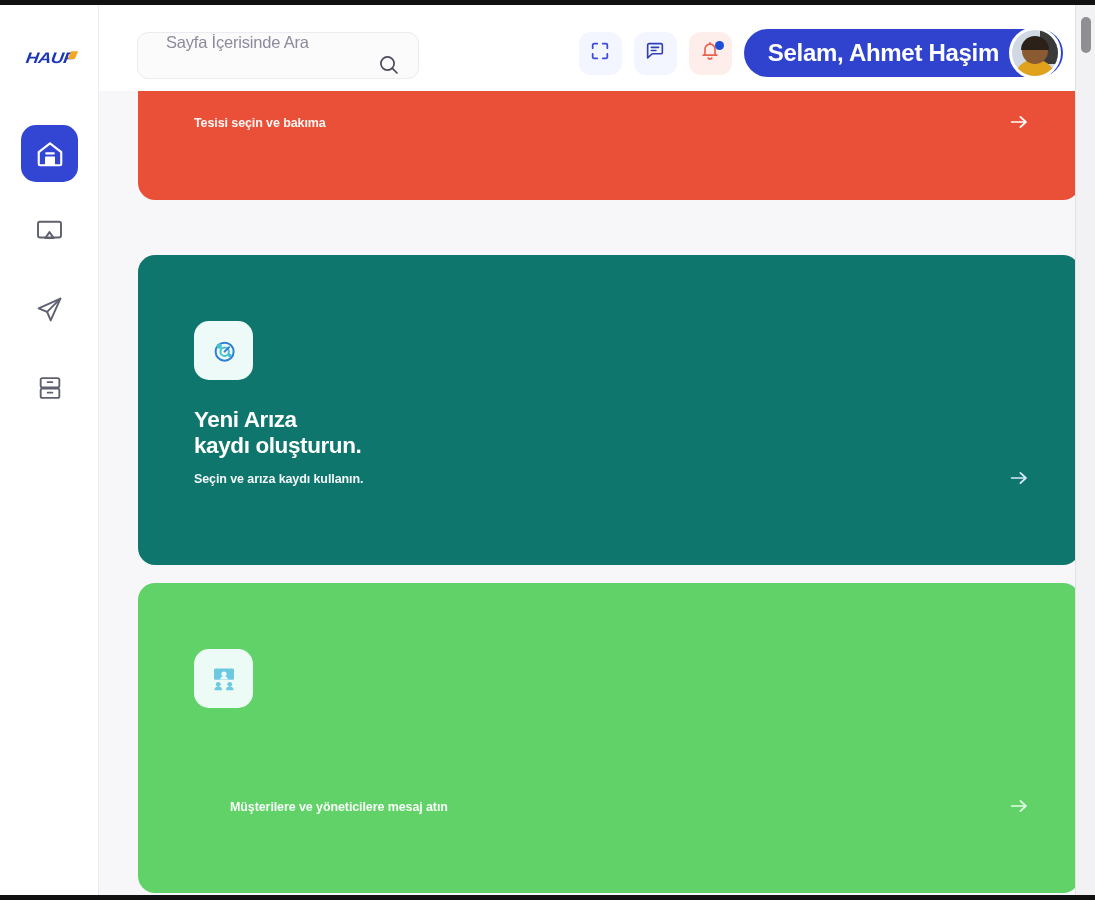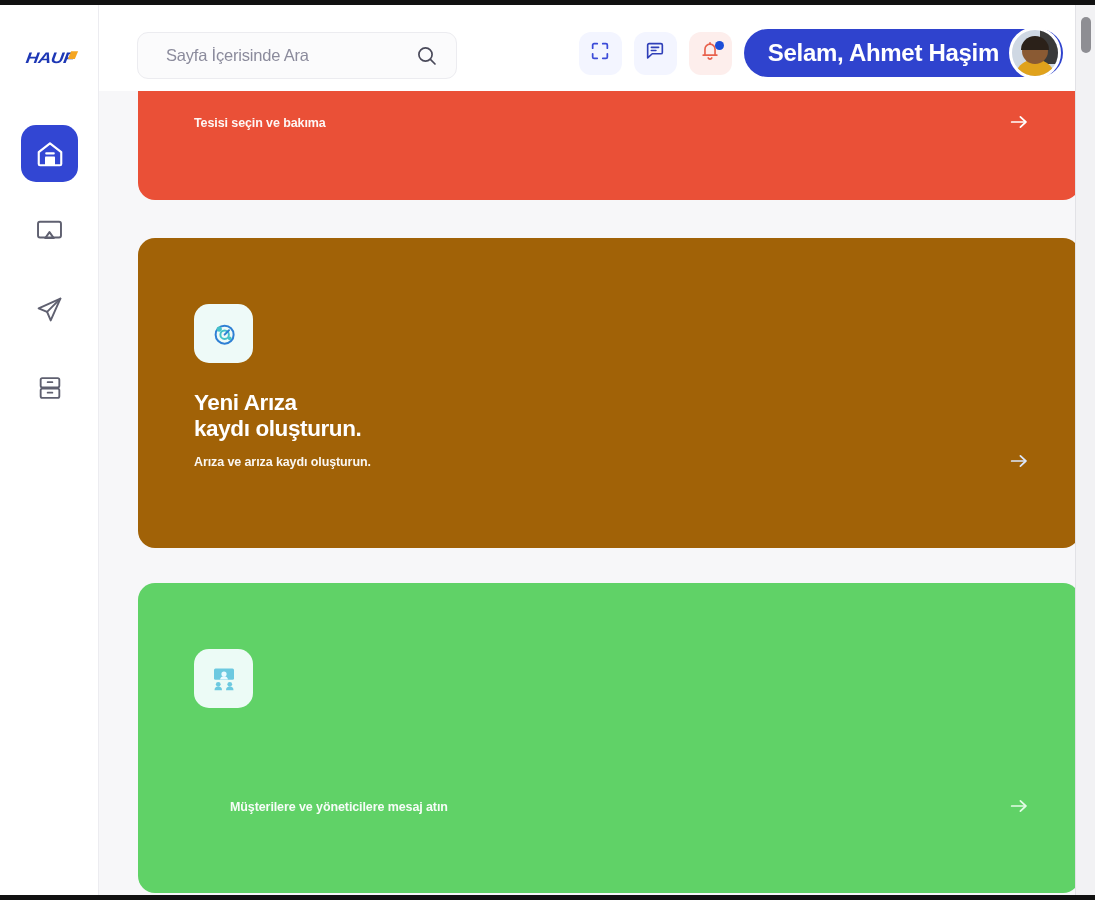--- a/index.html
+++ b/index.html
@@ -114,28 +114,29 @@
     background: #ffffff;
     z-index: 20;
     display: flex;
     align-items: center;
   }
 
   .search-box {
     position: absolute;
     left: 38px;
     top: 27px;
-    width: 320px;
+    width: 282px;
     height: 47px;
     background: #fbfbfc;
     border: 1px solid #ececf0;
     border-radius: 11px;
     display: flex;
-    align-items: center;
+    align-items: flex-end;
     padding: 0 16px 0 28px;
+    flex-direction: column;
   }
   .search-input {
     flex: 1;
     border: none;
     outline: none;
     background: transparent;
     font-family: "Liberation Sans", sans-serif;
     font-size: 16.5px;
     color: #2b2b3a;
     letter-spacing: -0.2px;
@@ -272,23 +273,23 @@
     border-radius: 17px;
     overflow: hidden;
   }
 
   .card-red {
     top: -57px;
     height: 166px;
     background: #ea5037;
   }
   .card-blue {
-    top: 147px;
+    top: 164px;
     height: 310px;
-    background: #a16207;
+    background: #0f766e;
   }
   .card-green {
     top: 492px;
     height: 310px;
     background: #60d267;
   }
 
   .card-icon {
     position: absolute;
     left: 56px;
@@ -498,21 +499,21 @@
           <svg width="30" height="30" viewBox="0 0 24 24" fill="none" stroke="#2e7fd4" stroke-width="1.6" stroke-linecap="round">
             <circle cx="12.5" cy="12.5" r="7.2"></circle>
             <circle cx="12.5" cy="12.5" r="3.4" stroke="#44c1c9"></circle>
             <circle cx="8.2" cy="8" r="2.1" fill="#44c1c9" stroke="none"></circle>
             <circle cx="16.6" cy="15.4" r="1.5" fill="#44c1c9" stroke="none"></circle>
             <path d="M12.5 12.5 16 9" stroke="#2e7fd4"></path>
           </svg>
         </div>
         <div class="card-title">Yeni Arıza
 kaydı oluşturun.</div>
-        <div class="card-sub">Arıza ve arıza kaydı oluşturun.</div>
+        <div class="card-sub">Seçin ve arıza kaydı kullanın.</div>
         <div class="card-arrow">
           <svg width="22" height="22" viewBox="0 0 24 24" fill="none" stroke="#dbe8fe" stroke-width="1.9" stroke-linecap="round" stroke-linejoin="round">
             <path d="M4 12h15"></path>
               <path d="M13.5 6.5 19.5 12l-6 5.5"></path>
           </svg>
         </div>
       </div>
 
       <div class="card card-green">
         <div class="card-icon">

